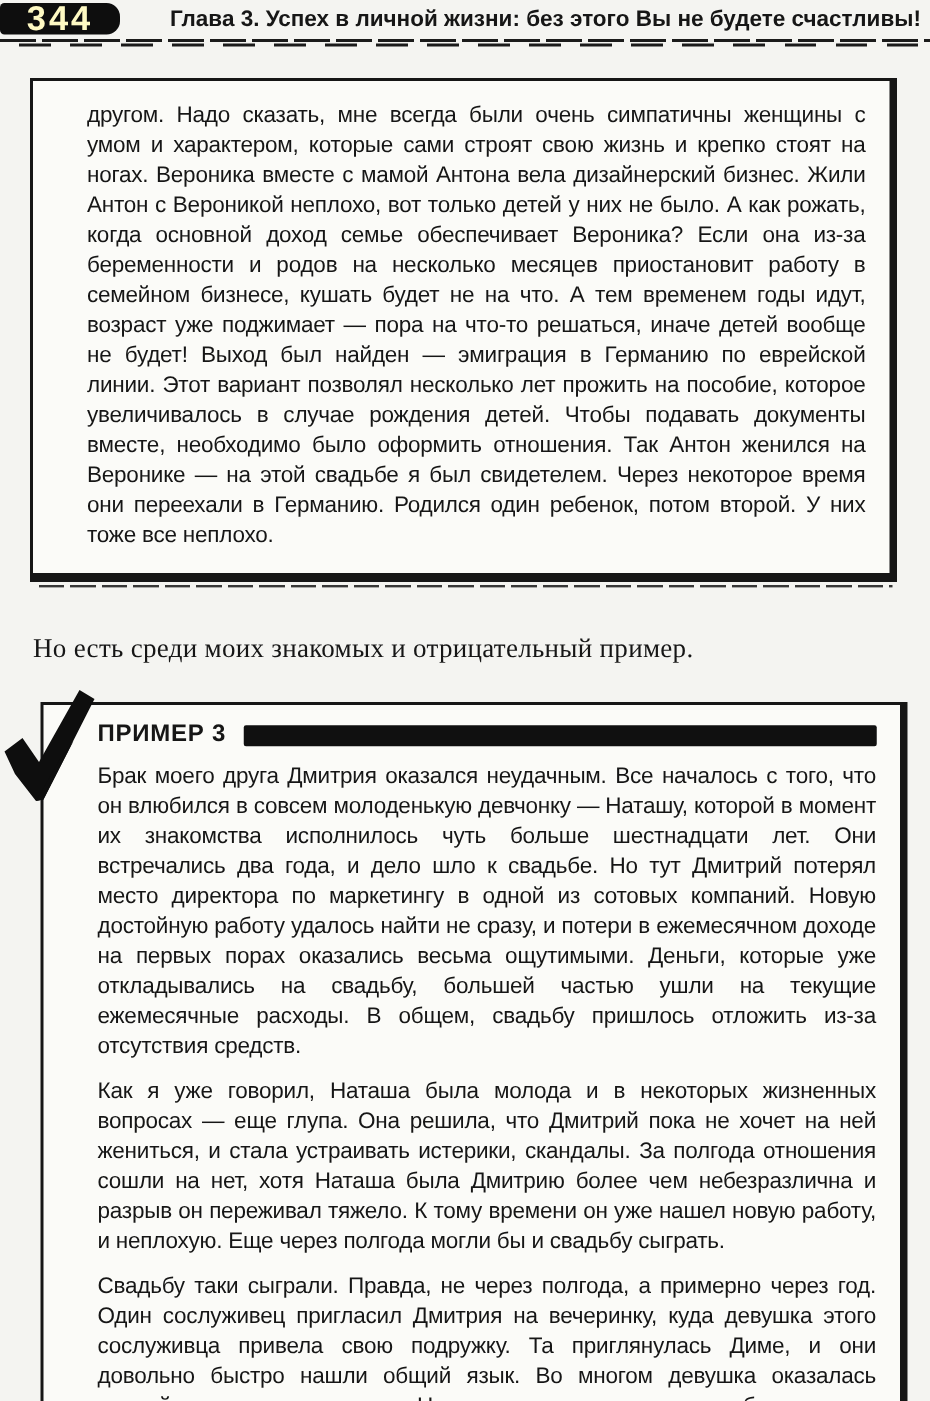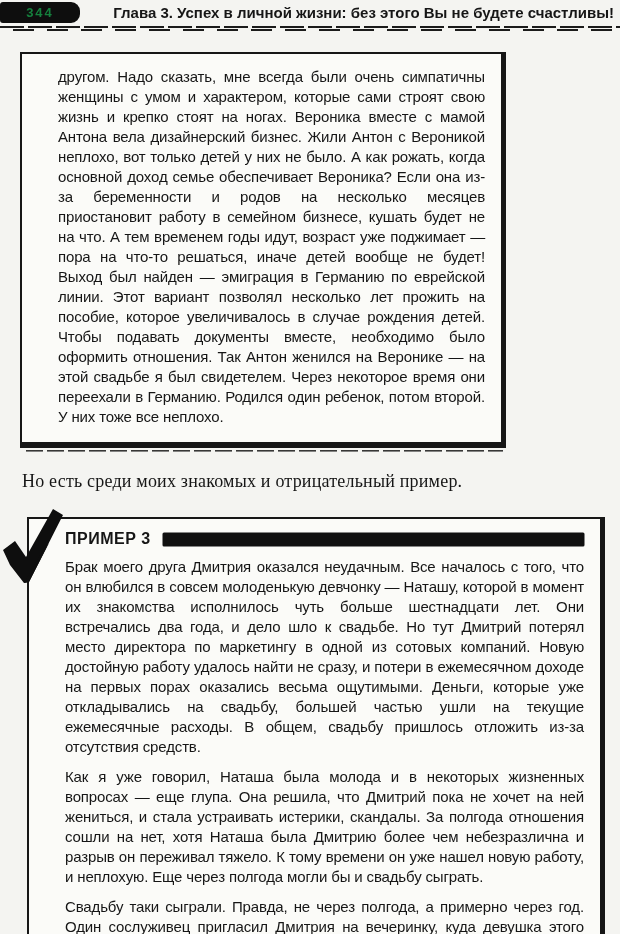--- a/index.html
+++ b/index.html
@@ -16,23 +16,23 @@
     position: relative;
     height: 23px;
     margin-top: 2px;
   }
   .page-badge {
     position: absolute;
     left: 0; top: 0;
     width: 80px; height: 21px;
     background: #0e0e0e;
     border-radius: 3px 9px 9px 3px;
-    color: #15803d;
+    color: #fef9c3;
     font-weight: 700;
-    font-size: 13px;
+    font-size: 23px;
     letter-spacing: 2px;
     text-align: center;
     line-height: 21px;
   }
   .header-title {
     position: absolute;
     right: 6px; top: 2px;
     font-weight: 700;
     font-size: 15px;
     white-space: nowrap;
@@ -44,21 +44,21 @@
       repeating-linear-gradient(90deg, #1b1b1b 0 24px, rgba(27,27,27,0) 24px 28px),
       repeating-linear-gradient(90deg, rgba(27,27,27,0) 0 13px, #1b1b1b 13px 34px);
     background-size: 100% 2.4px, 100% 2.4px;
     background-position: 0 0, 0 2.6px;
     background-repeat: repeat-x;
   }
   
   .story-box {
     position: relative;
     margin: 21px 0 0 20px;
-    width: 486px;
+    width: 578px;
     background: #fbfbf8;
     border: 2px solid #161616;
     border-right-width: 5px;
     border-bottom-width: 6px;
     padding: 13px 16px 15px 36px;
   }
   .story-box::after, .example-box::after {
     content: "";
     position: absolute;
     left: 4px; right: -2px; bottom: -10px;
@@ -70,21 +70,21 @@
   }
   .box-par {
     font-size: 15px;
     line-height: 20px;
     text-align: justify;
     letter-spacing: -0.15px;
   }
   .box-par + .box-par { margin-top: 10px; }
   
   .lead-par {
-    margin: 23px 20px 0 22px;
+    margin: 34px 20px 0 22px;
     font-family: "Liberation Serif", serif;
     font-size: 18px;
     letter-spacing: 0.2px;
   }
   
   .example-box {
     position: relative;
     margin: 25px 0 0 27px;
     width: 578px;
     background: #fbfbf8;

